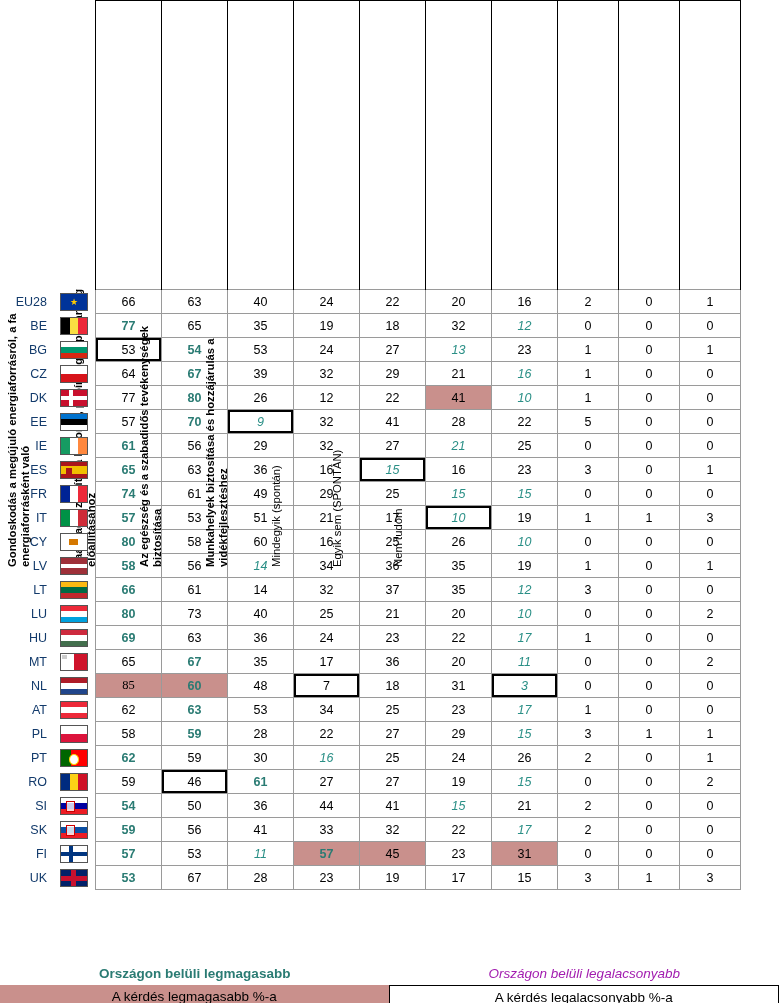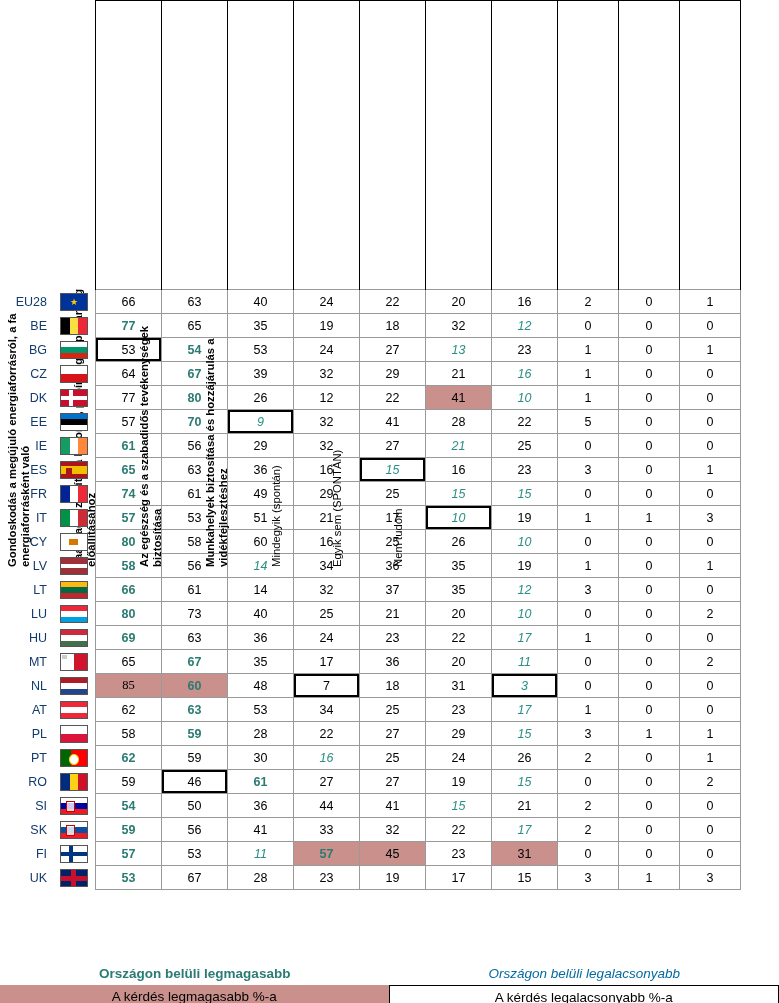--- a/index.html
+++ b/index.html
@@ -65,21 +65,21 @@
   tr.eu td.num{border-top:1px solid #9a9a9a;}
   td.cty.eu{font-weight:normal;}
 
   
   .legend{position:absolute;left:0;top:963px;width:779px;}
   .legrow{display:flex;}
   .legcell{
     flex:1;text-align:center;font-size:13.5px;height:21px;line-height:21px;
   }
   .legcell.b{font-weight:bold;color:#2a7b73;}
-  .legcell.i{font-style:italic;color:#0369a1;}
+  .legcell.i{font-style:italic;color:#a21caf;}
   .legrow2{display:flex;margin-top:1px;}
   .legcell2{
     flex:1;text-align:center;font-size:13.5px;height:23px;line-height:23px;
   }
   .legcell2.pink{background:#c9908c;}
   .legcell2.box{border:1px solid #000;}
 </style>
 </head>
 <body>
 

